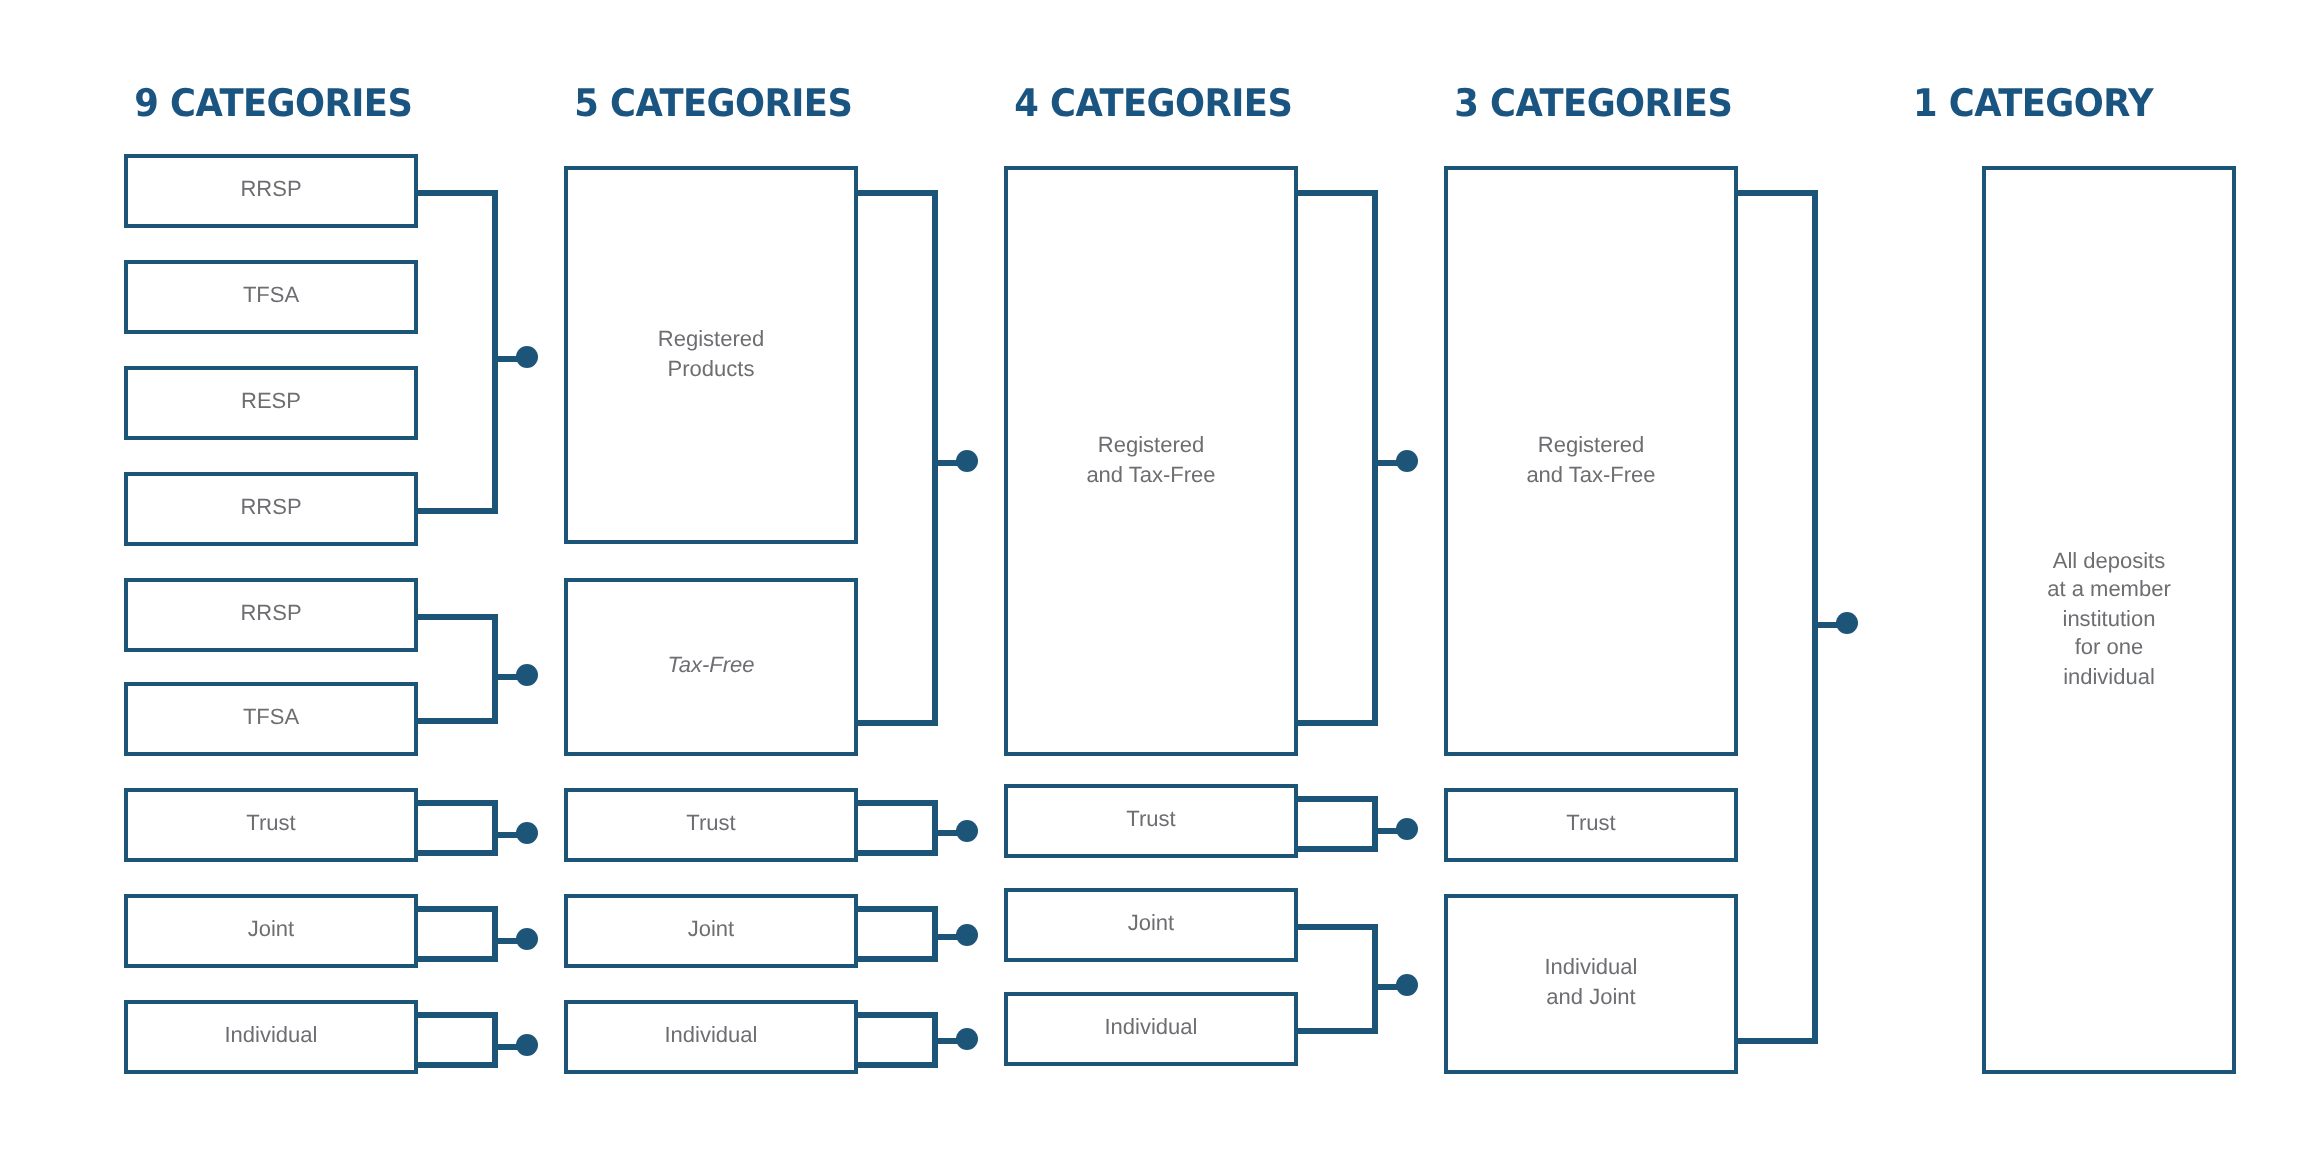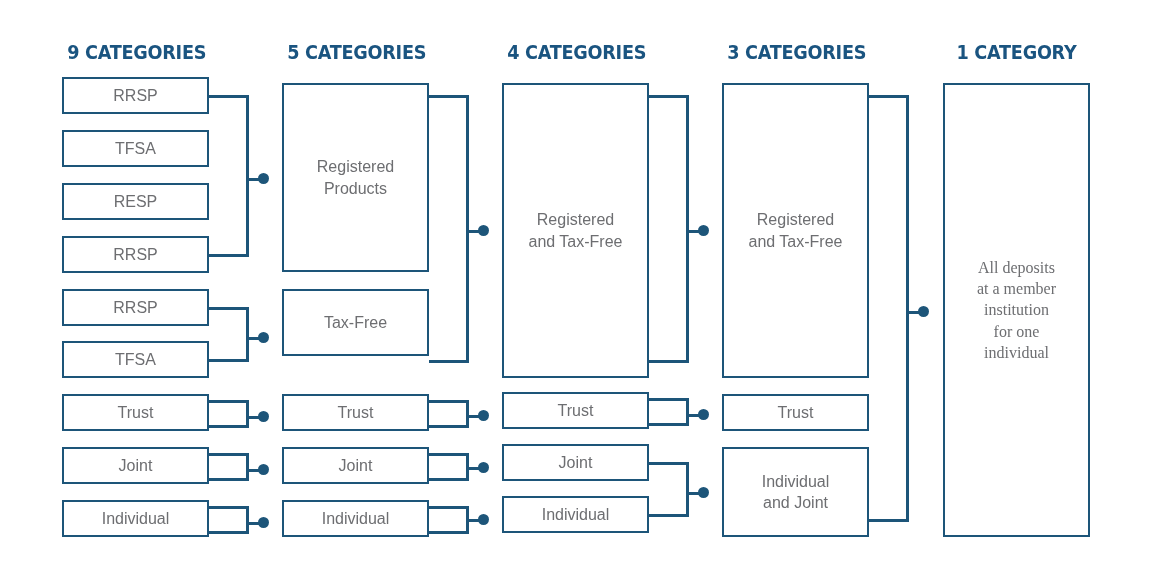--- a/index.html
+++ b/index.html
@@ -33,21 +33,21 @@
     position: absolute;
     box-sizing: border-box;
     border: 2.5px solid #1d5579;
     background: #ffffff;
     display: flex;
     align-items: center;
     justify-content: center;
     text-align: center;
     color: #6d6e71;
     font-family: "Liberation Sans", sans-serif;
-    font-size: 16px;
+    font-size: 11px;
     line-height: 1.32;
     padding: 2px 6px;
   }
   .node-box .node-text {
     display: block;
     width: 100%;
   }
   .conn {
     position: absolute;
     background: #1d5579;
@@ -165,21 +165,21 @@
       <div class="node-box" style="left: 62px; top: 447px; width: 147px; height: 37px;">
         <span class="node-text">Joint</span>
       </div>
       <div class="node-box" style="left: 62px; top: 500px; width: 147px; height: 37px;">
         <span class="node-text">Individual</span>
       </div>
       <div class="col-header" style="left: 282px; top: 41px; width: 147px;">5 CATEGORIES</div>
       <div class="node-box" style="left: 282px; top: 83px; width: 147px; height: 189px;">
         <span class="node-text">Registered<br>Products</span>
       </div>
-      <div class="node-box" style="left: 282px; top: 289px; width: 147px; height: 67px;">
+      <div class="node-box" style="left: 282px; top: 289px; width: 147px; height: 89px; font-style: italic;">
         <span class="node-text">Tax-Free</span>
       </div>
       <div class="node-box" style="left: 282px; top: 394px; width: 147px; height: 37px;">
         <span class="node-text">Trust</span>
       </div>
       <div class="node-box" style="left: 282px; top: 447px; width: 147px; height: 37px;">
         <span class="node-text">Joint</span>
       </div>
       <div class="node-box" style="left: 282px; top: 500px; width: 147px; height: 37px;">
         <span class="node-text">Individual</span>
@@ -201,17 +201,17 @@
       <div class="node-box" style="left: 722px; top: 83px; width: 147px; height: 295px;">
         <span class="node-text">Registered<br>and Tax-Free</span>
       </div>
       <div class="node-box" style="left: 722px; top: 394px; width: 147px; height: 37px;">
         <span class="node-text">Trust</span>
       </div>
       <div class="node-box" style="left: 722px; top: 447px; width: 147px; height: 90px;">
         <span class="node-text">Individual<br>and Joint</span>
       </div>
       <div class="col-header" style="left: 943px; top: 41px; width: 147px;">1 CATEGORY</div>
-      <div class="node-box" style="left: 943px; top: 83px; width: 147px; height: 454px; font-family: Liberation Serif, serif;">
+      <div class="node-box" style="left: 991px; top: 83px; width: 127px; height: 454px;">
         <span class="node-text">All deposits<br>at a member<br>institution<br>for one<br>individual</span>
       </div>
     </div>
 </div>
 
 </body></html>

